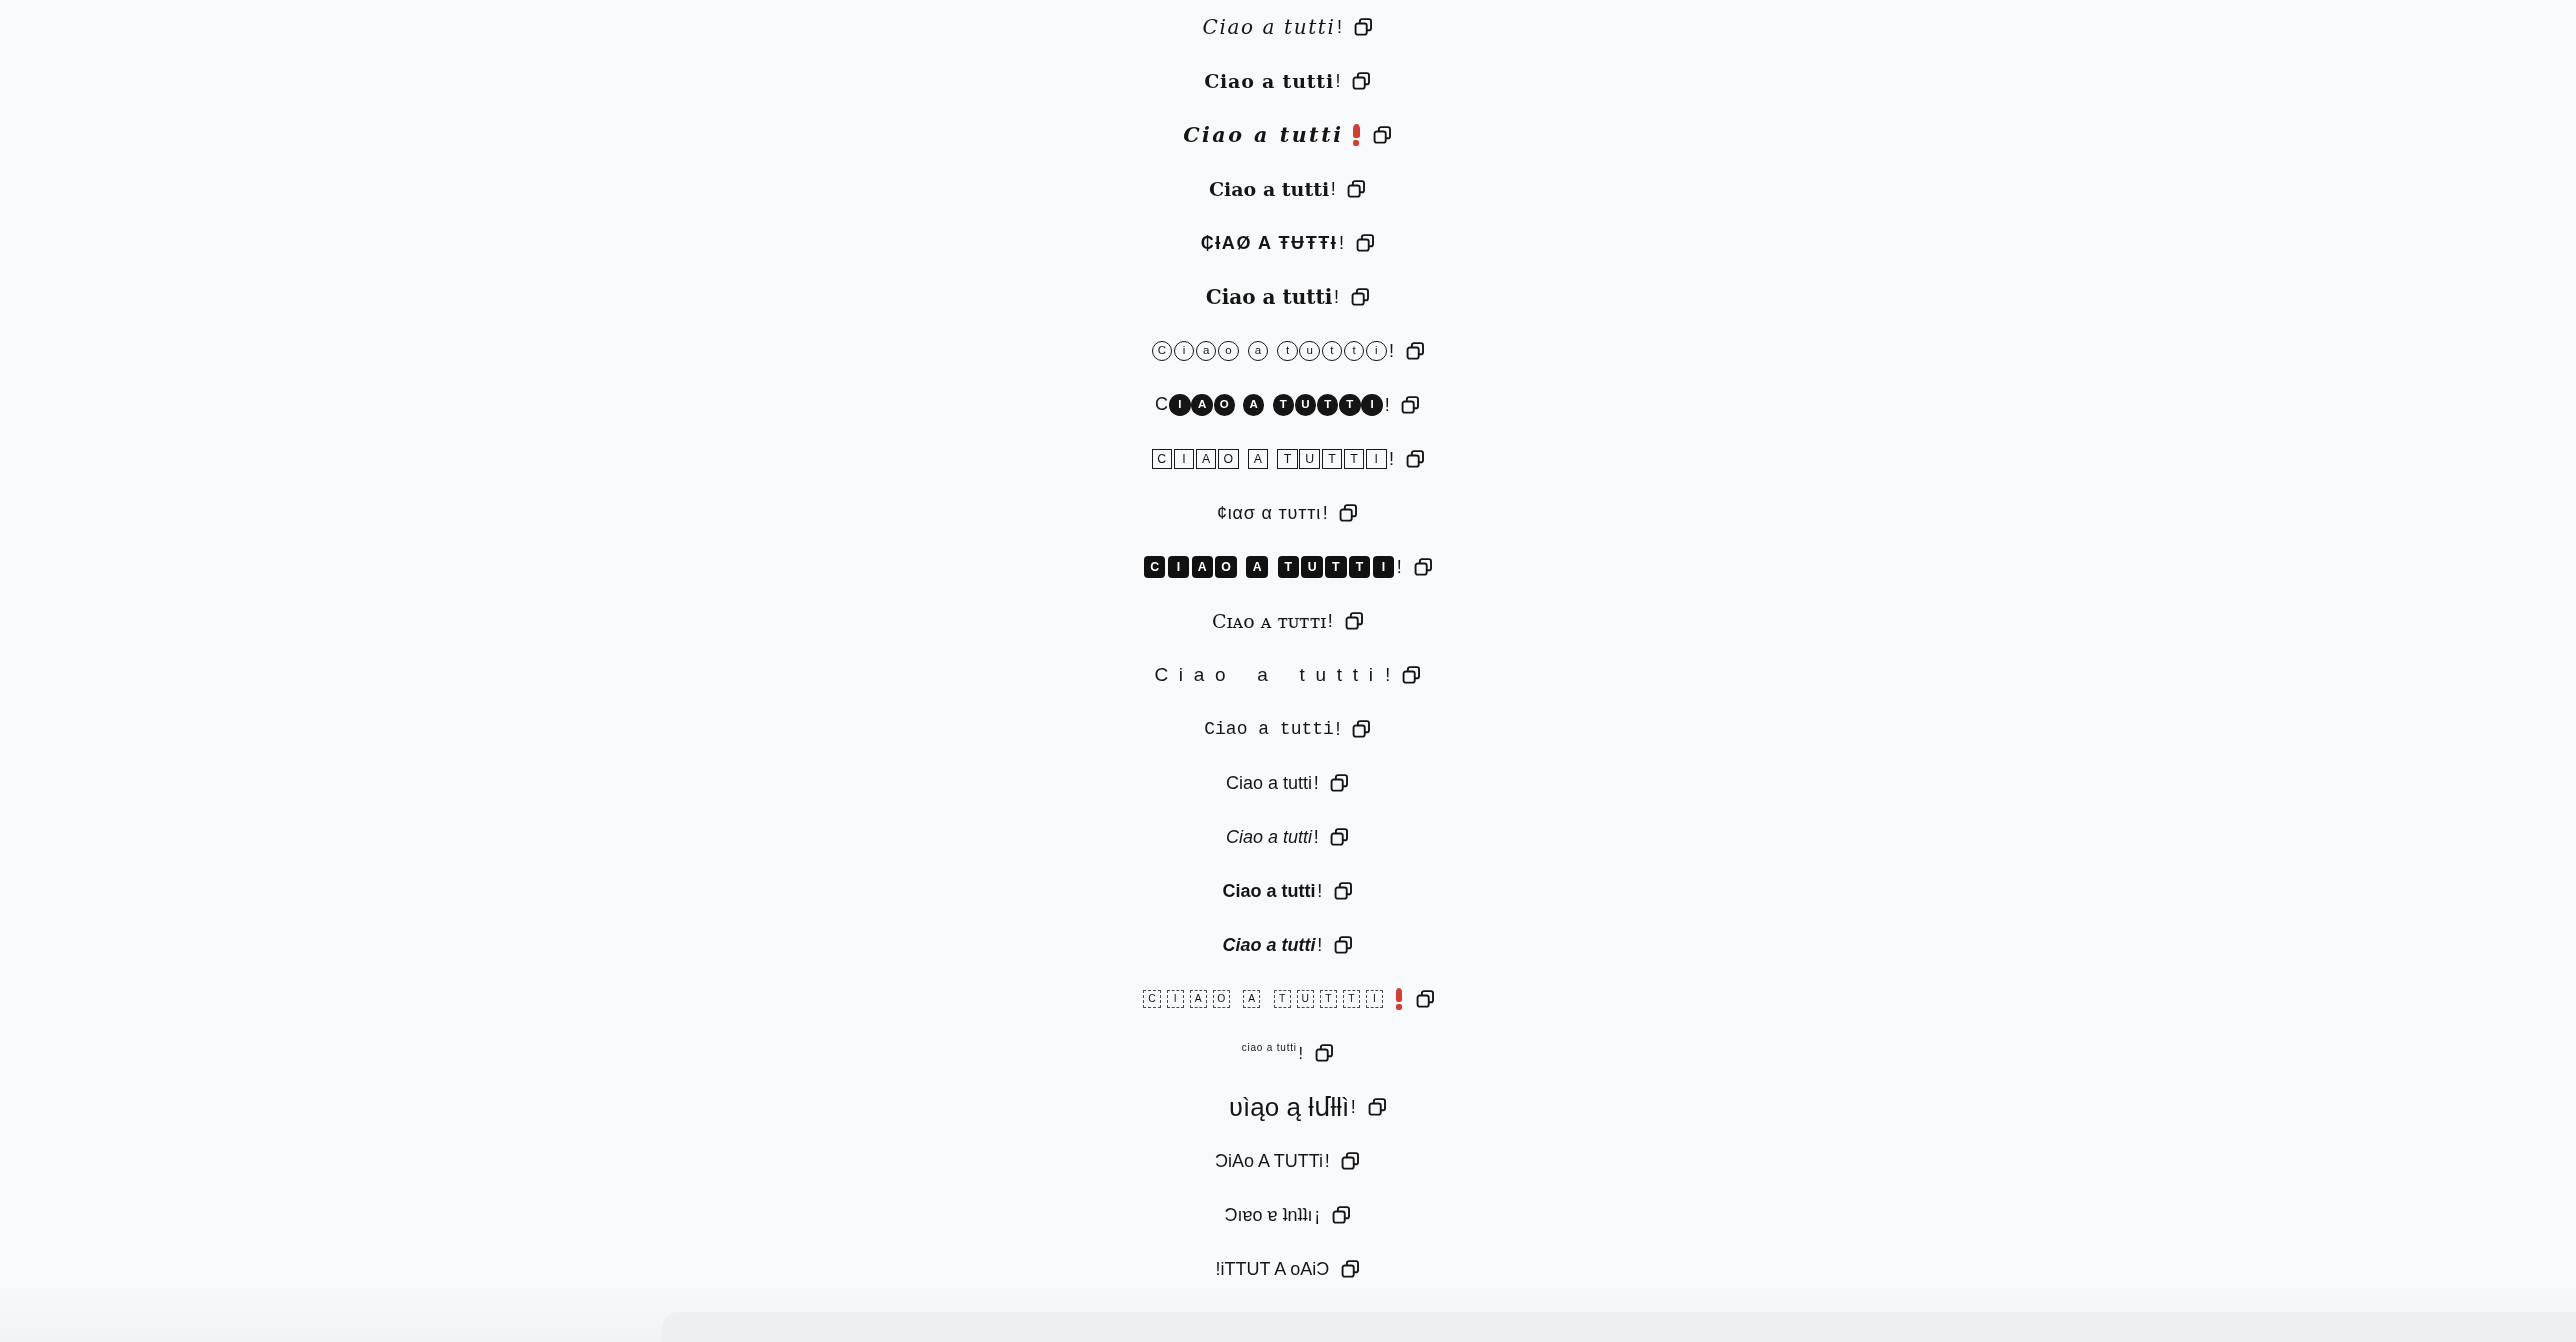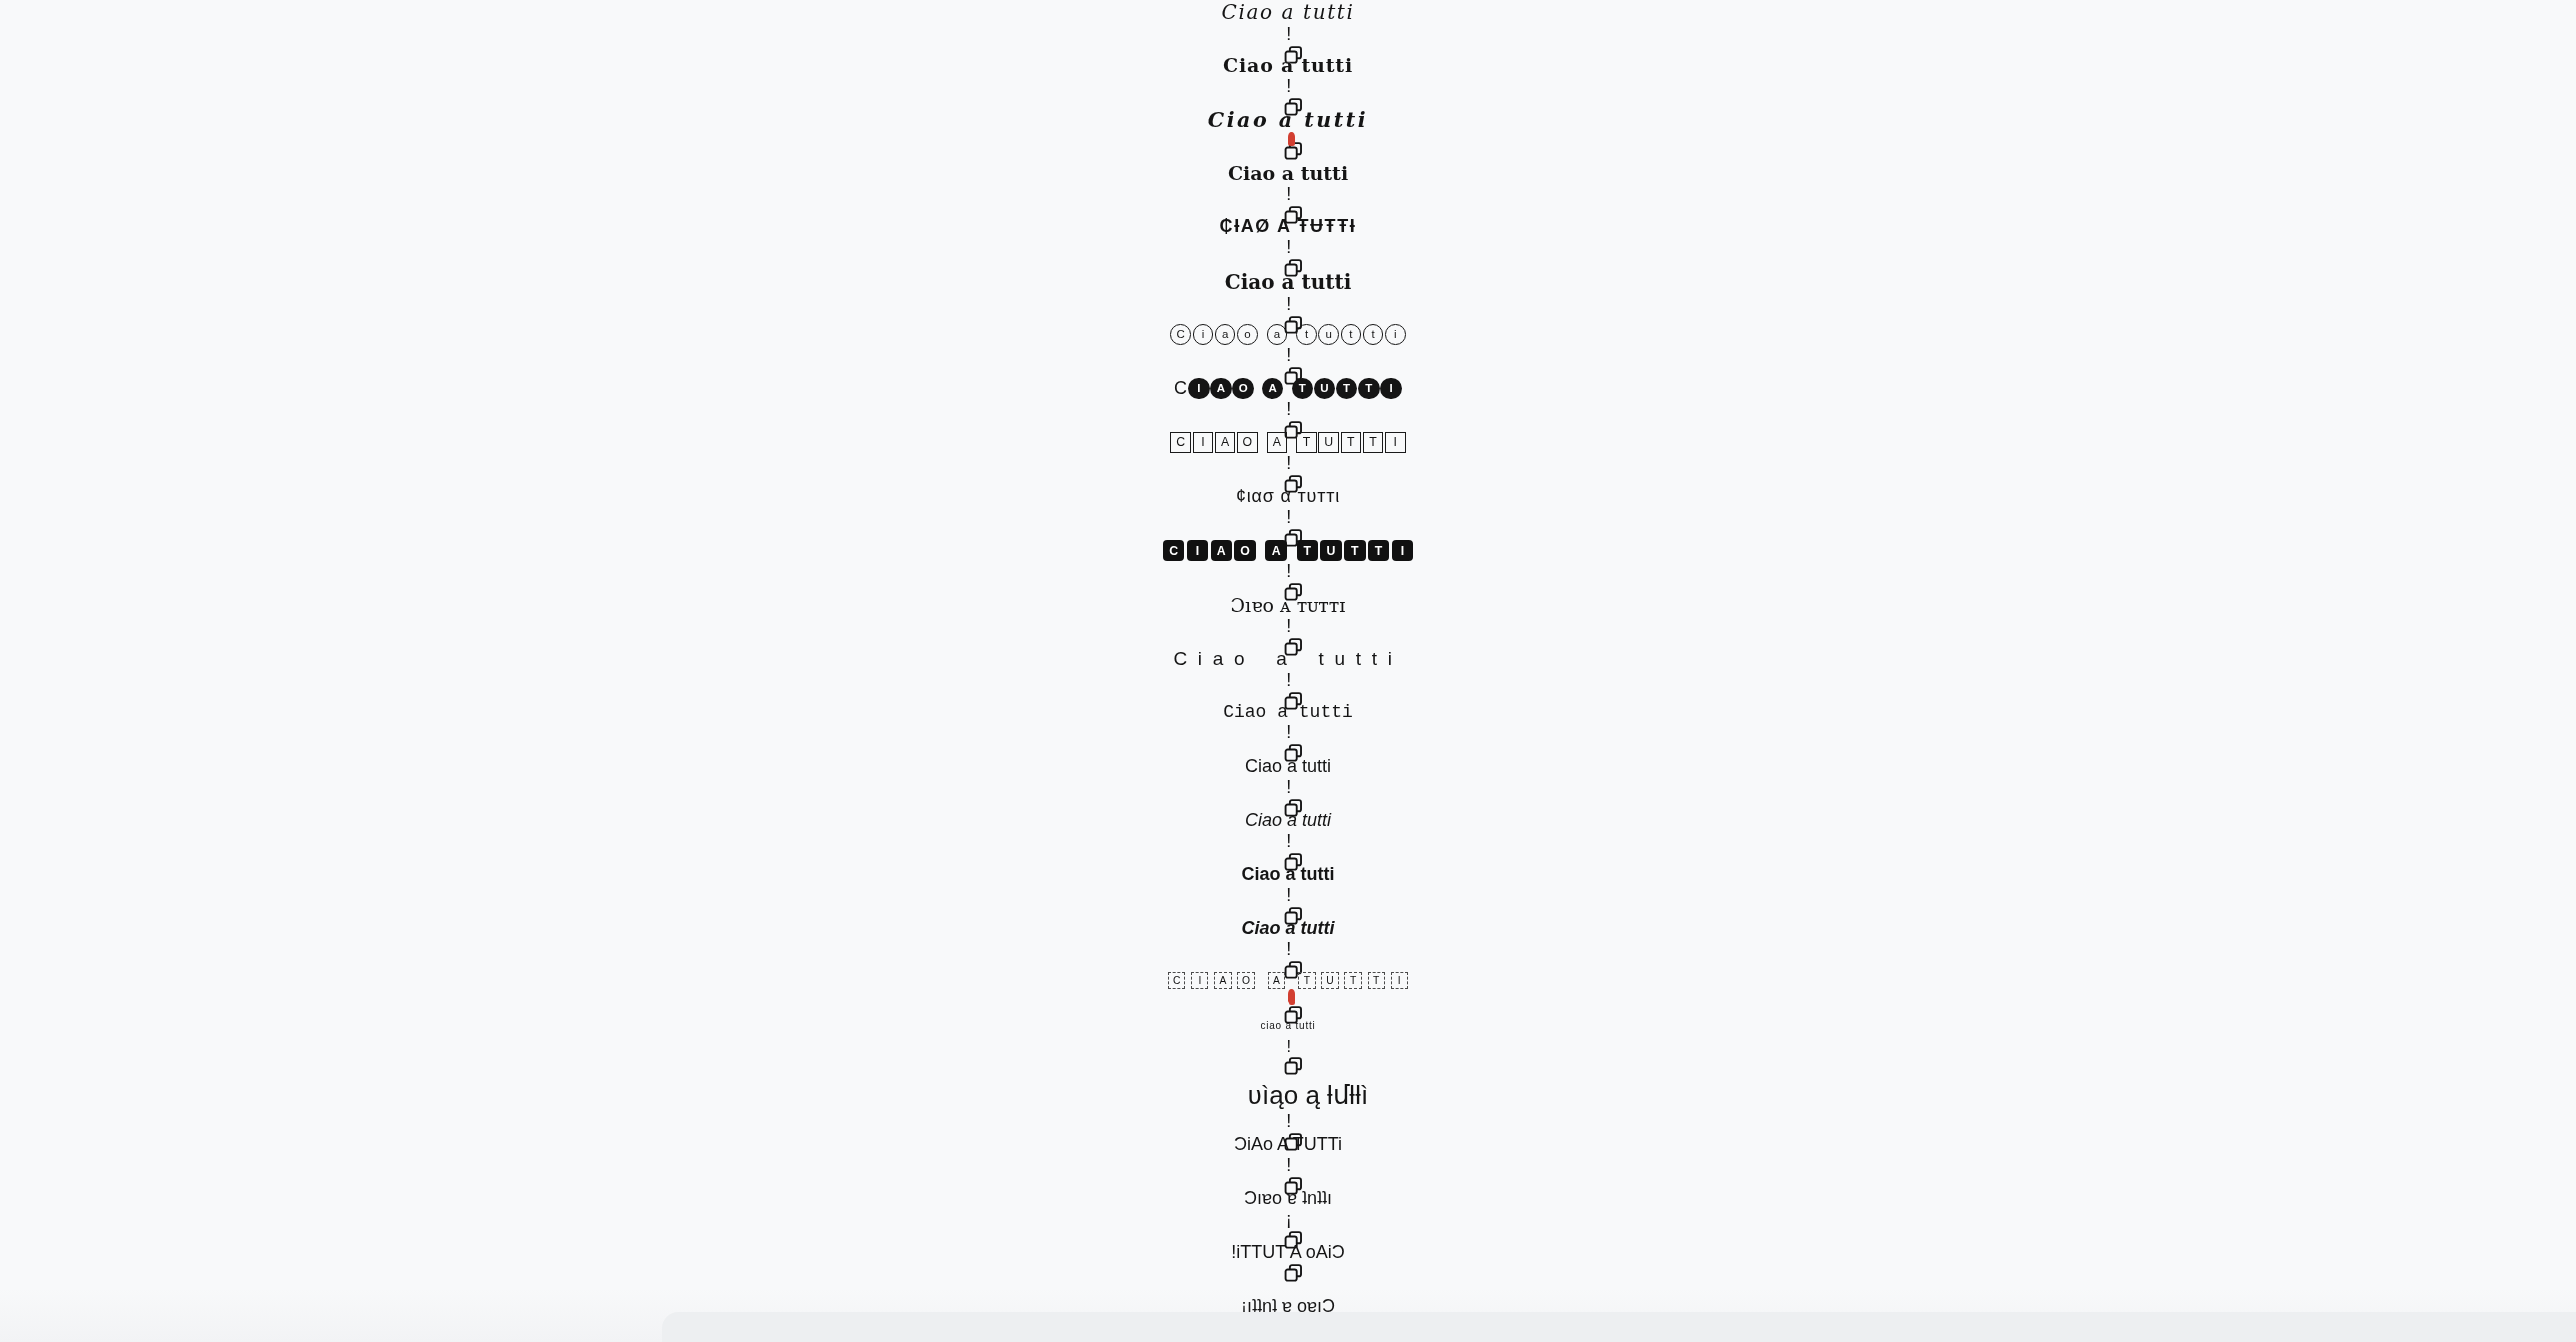--- a/index.html
+++ b/index.html
@@ -9,23 +9,22 @@
     color:#151515;
     background:linear-gradient(180deg,#f8f9fa 0%,#f8f9fa 96%,#f2f3f5 100%);
     overflow:hidden;
     position:relative;
   }
   #list { width:100%; }
   .row {
     height:54px;
     display:flex;
     align-items:center;
-    justify-content:flex-start;
+    justify-content:center;
     white-space:nowrap;
-    flex-direction:column;
   }
   .fancy { display:inline-flex; align-items:center; font-size:18px; color:#151515; }
   .suffix { font-size:18px; margin-left:1.6px; }
 
   
   .s-script        { font-family:"DejaVu Serif","Liberation Serif",serif; font-style:italic; font-size:20px; letter-spacing:1.6px; }
   .s-double-struck { font-family:"DejaVu Serif","Liberation Serif",serif; font-weight:700; font-size:19px; letter-spacing:0.8px; text-shadow:0 0 0.8px #fff; }
   .s-bold-script   { font-family:"DejaVu Serif","Liberation Serif",serif; font-style:italic; font-weight:800; font-size:20.6px; letter-spacing:2.5px; }
   .s-fraktur       { font-family:"DejaVu Serif","Liberation Serif",serif; font-weight:600; font-size:19px; }
   .s-slashed       { font-weight:700; font-size:18px; letter-spacing:1.6px; }
@@ -253,21 +252,21 @@
       <span class="suffix">!</span>
       <button class="copy-btn">
         <svg width="20.6" height="20.6" viewBox="0 0 24 24" fill="none">
           <rect x="8" y="2.5" width="13" height="13" rx="2.5" stroke="#141414" stroke-width="2.2"></rect>
           <rect x="3" y="7.5" width="13" height="13" rx="2.5" stroke="#141414" stroke-width="2.2" fill="#f8f9fa"></rect>
         </svg>
       </button>
     </div>
     <div class="row">
       <span class="fancy s-small-caps">
-        <span class="txt">Ɔıɐo ᴀ ᴛᴜᴛᴛɪ</span>
+        <span class="txt">Cɪᴀᴏ ᴀ ᴛᴜᴛᴛɪ</span>
       </span>
       <span class="suffix">!</span>
       <button class="copy-btn">
         <svg width="20.6" height="20.6" viewBox="0 0 24 24" fill="none">
           <rect x="8" y="2.5" width="13" height="13" rx="2.5" stroke="#141414" stroke-width="2.2"></rect>
           <rect x="3" y="7.5" width="13" height="13" rx="2.5" stroke="#141414" stroke-width="2.2" fill="#f8f9fa"></rect>
         </svg>
       </button>
     </div>
     <div class="row">

